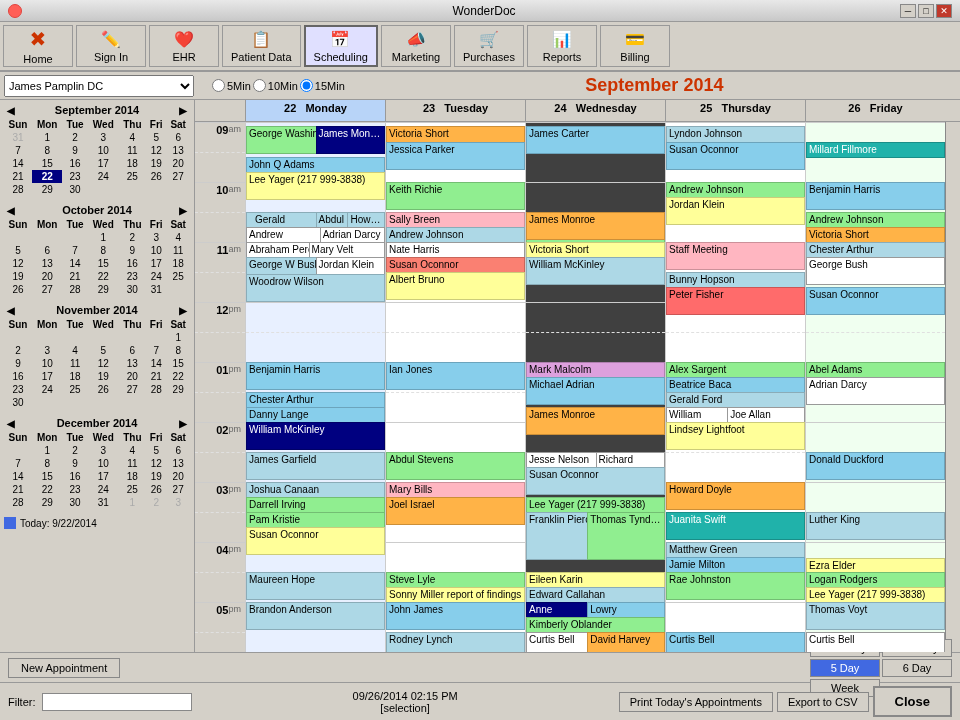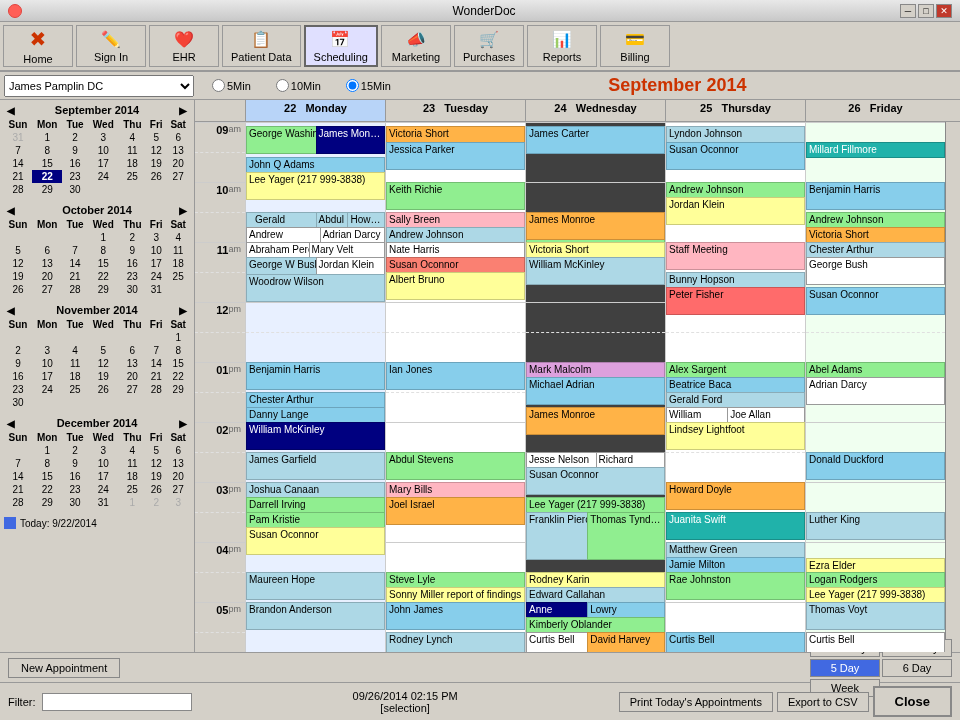--- a/index.html
+++ b/index.html
@@ -12,21 +12,21 @@
     .win-btn { width: 16px; height: 14px; border: 1px solid #888; background: #d4d0c8; font-size: 9px; display: flex; align-items: center; justify-content: center; cursor: pointer; }
     .win-btn.close { background: #c0392b; color: white; }
     
     
     #menubar { background: #d4d0c8; display: flex; align-items: stretch; height: 50px; border-bottom: 2px solid #999; padding: 3px 3px; gap: 3px; }
     .menu-item { display: flex; flex-direction: column; align-items: center; justify-content: center; padding: 2px 8px; background: #d4d0c8; border: 1px solid #999; cursor: pointer; min-width: 70px; font-size: 11px; gap: 2px; }
     
     
     #toolbar { background: #d4d0c8; display: flex; align-items: center; height: 28px; border-bottom: 1px solid #999; padding: 0 4px; gap: 8px; }
     .doc-select { width: 190px; height: 22px; font-size: 11px; }
-    .radio-group { display: flex; align-items: flex-start; gap: 25px; margin-left: 10px; }
+    .radio-group { display: flex; align-items: flex-start; gap: 2px; margin-left: 10px; }
     .radio-label { display: flex; align-items: center; gap: 2px; }
     .month-title { flex: 1; text-align: center; font-size: 18px; color: #cc3300; font-weight: bold; }
     
     
     #main { display: flex; height: calc(720px - 22px - 50px - 28px - 30px - 38px); }
     
     
     #left-panel { width: 195px; background: #d4d0c8; border-right: 1px solid #999; overflow-y: auto; padding: 4px; flex-shrink: 0; }
     .mini-cal { margin-bottom: 8px; }
     .mini-cal-header { display: flex; align-items: center; justify-content: space-between; font-weight: bold; font-size: 11px; margin-bottom: 2px; }
@@ -637,21 +637,21 @@
                 <div class="appt appt-orange" style="top:285px;left:0;right:0;height:28px;">James Monroe</div>
 
                 <div class="appt appt-white" style="top:330px;left:0;right:0;height:28px;border:1px solid #999;">Jesse Nelson</div>
                 <div class="appt appt-white" style="top:330px;left:50%;right:0;height:28px;border:1px solid #999;">Richard</div>
                 <div class="appt appt-lightblue" style="top:345px;left:0;right:0;height:28px;">Susan Oconnor</div>
                 <div class="appt appt-green" style="top:375px;left:0;right:0;height:28px;">Lee Yager (217 999-3838)</div>
 
                 <div class="appt appt-lightblue" style="top:390px;left:0;right:40%;height:48px;">Franklin Pierce</div>
                 <div class="appt appt-green" style="top:390px;left:44%;right:0;height:48px;">Thomas Tyndale</div>
 
-                <div class="appt appt-yellow" style="top:450px;left:0;right:0;height:28px;">Rodney Karin</div>
+                <div class="appt appt-yellow" style="top:450px;left:0;right:0;height:28px;">Eileen Karin</div>
                 <div class="appt appt-lightblue" style="top:465px;left:0;right:0;height:28px;">Edward Callahan</div>
                 <div class="appt appt-navy" style="top:480px;left:0;right:40%;height:28px;">Anne</div>
                 <div class="appt appt-blue" style="top:480px;left:44%;right:0;height:28px;">Lowry</div>
                 <div class="appt appt-green" style="top:495px;left:0;right:0;height:28px;">Kimberly Oblander</div>
 
                 <div class="appt appt-white" style="top:510px;left:0;right:40%;height:28px;border:1px solid #999;">Curtis Bell</div>
                 <div class="appt appt-orange" style="top:510px;left:44%;right:0;height:28px;">David Harvey</div>
               </div>
             </div>
 

